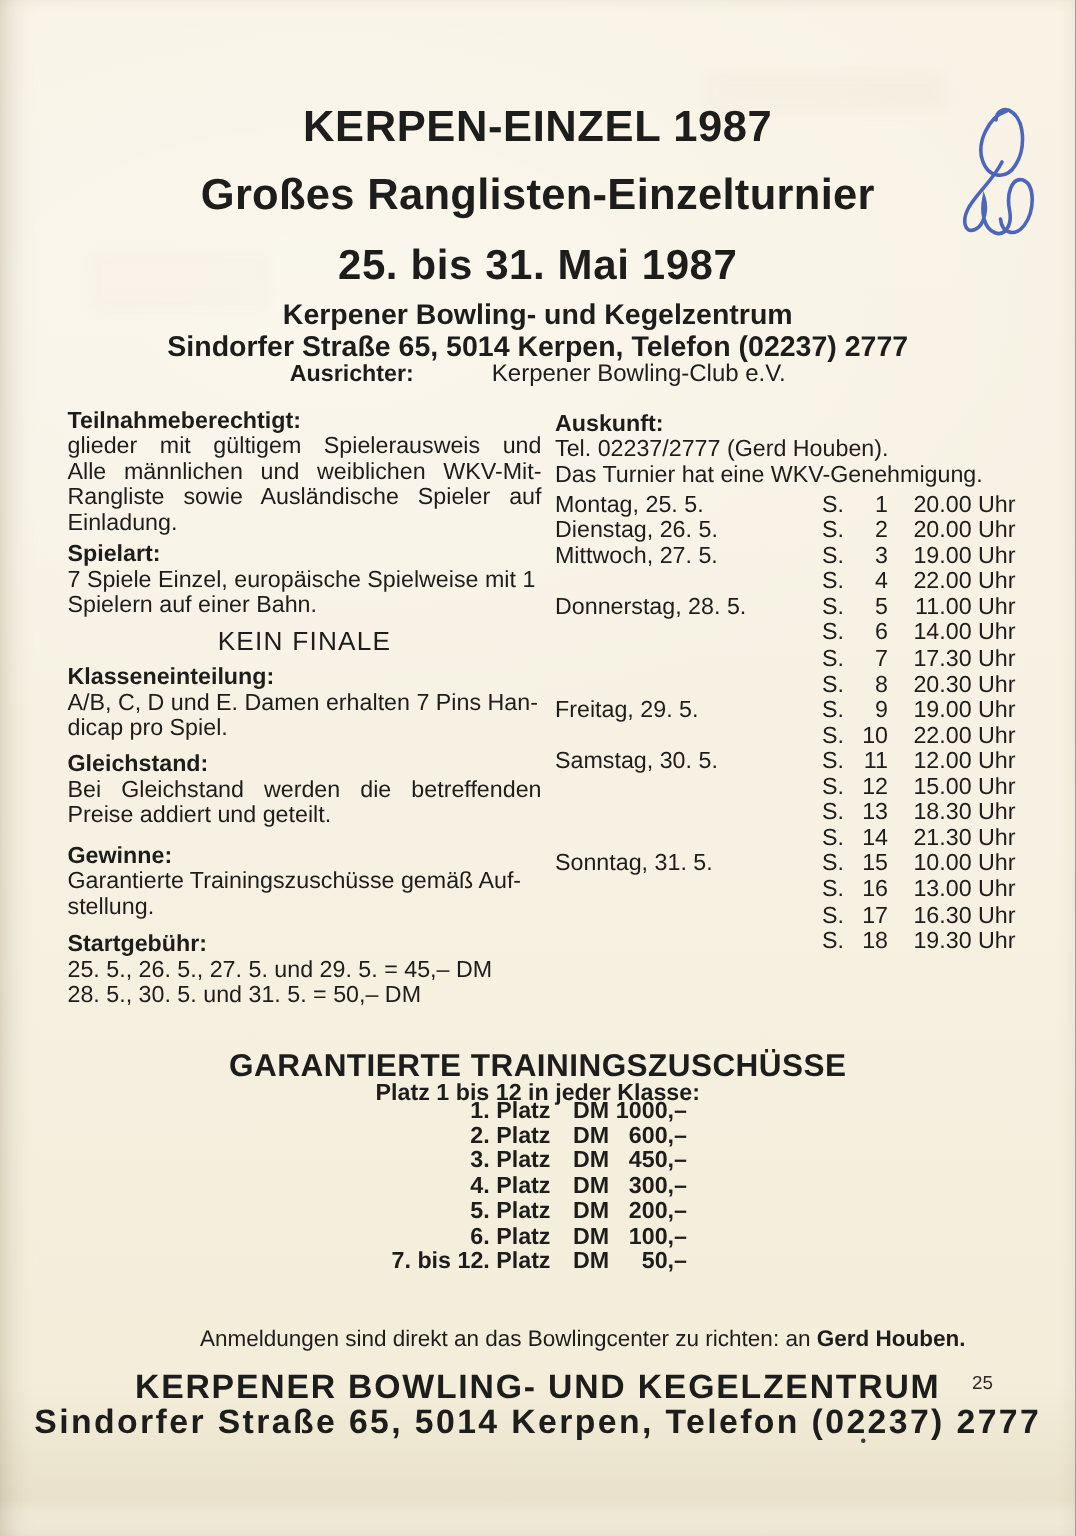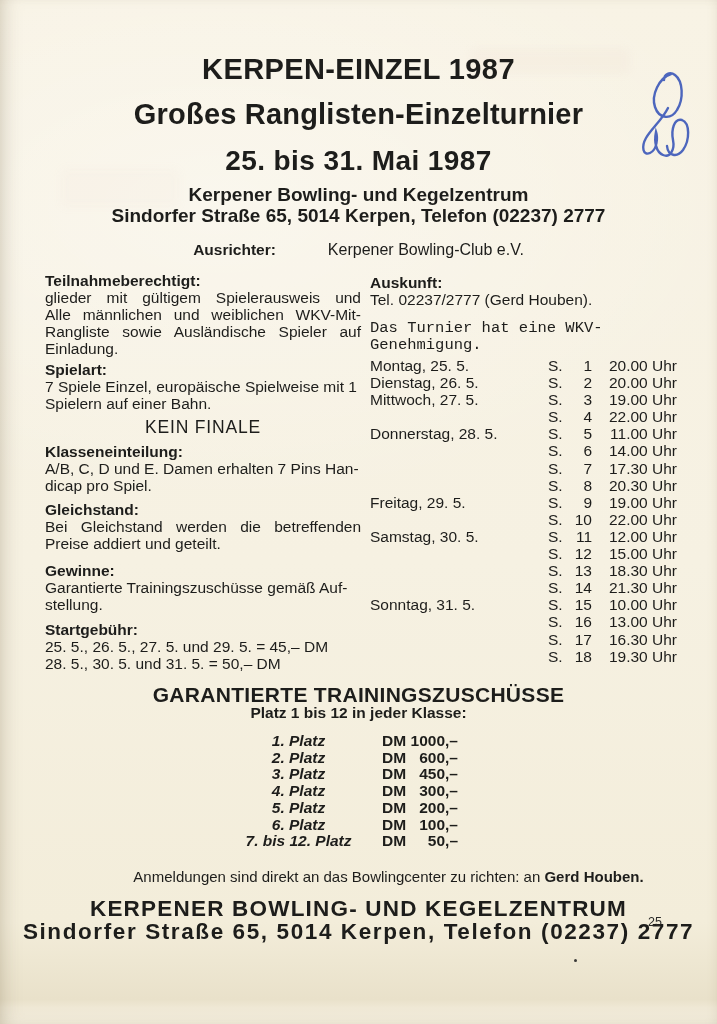--- a/index.html
+++ b/index.html
@@ -9,52 +9,52 @@
     margin:0 auto;
     overflow:hidden;
     font-family:"Liberation Sans","DejaVu Sans",sans-serif;
     color:#1d1d1b;
     background:
       radial-gradient(ellipse 900px 500px at 30% 20%, rgba(255,255,255,0.35), rgba(255,255,255,0) 60%),
       linear-gradient(180deg,#f8f3e5 0%,#f6f1e2 55%,#f3edda 90%,#e9e1ca 97.6%,#efe8d5 98.4%,#f0ead9 100%);
     box-shadow:inset 14px 0 22px -16px rgba(120,105,70,.45), inset -6px 0 14px -10px rgba(120,105,70,.25);
   }
   .abs{position:absolute;left:0;width:717px;}
-  .ctr{text-align:center;}
+  .ctr{text-align:center;margin-top:16px;}
   .b{font-weight:bold;}
   
   .title1{top:53px;font-size:29px;font-weight:bold;letter-spacing:.4px;}
   .title2{top:98px;font-size:29px;font-weight:bold;letter-spacing:.2px;}
   .title3{top:145px;font-size:28px;font-weight:bold;letter-spacing:.4px;}
   .venue1{top:184px;font-size:19px;font-weight:bold;}
   .venue2{top:205px;font-size:19px;font-weight:bold;}
   .organizer{top:241px;font-size:15.5px;display:flex;justify-content:center;gap:52px;}
   .organizer .lab{font-weight:bold;}
   .organizer .val{font-size:16px;}
   
   .leftcol{position:absolute;left:45px;top:272px;width:316px;font-size:15.5px;line-height:17px;}
   .leftcol .h{font-weight:bold;}
   .sec1{margin-bottom:4px;} .sec2{margin-bottom:5px;}
   .kein{font-size:17.5px;line-height:20px;text-align:center;letter-spacing:.8px;margin-bottom:6px;}
   .sec3{margin-bottom:7px;} .sec4{margin-bottom:10px;} .sec5{margin-bottom:8px;}
   .jl{text-align:justify;text-align-last:justify;}
   .rightcol{position:absolute;left:370px;top:274px;width:307px;font-size:15.5px;line-height:17px;}
   .rightcol .h{font-weight:bold;}
-  .approval{margin-top:12px;font-family:Liberation Mono, monospace;}
+  .approval{}
   .sp-title{margin-top:10px;font-size:17px;line-height:20px;letter-spacing:.8px;text-align:center;}
   .sp-table{margin-top:3px;}
   .sp-row{display:grid;grid-template-columns:178px 16px 28px 1fr;line-height:17.1px;}
   .sp-row .n{text-align:right;}
   .sp-row .t{text-align:right;}
   
   .pz-title{top:683px;font-size:21px;font-weight:bold;letter-spacing:.3px;}
   .pz-sub{top:704px;font-size:15.5px;font-weight:bold;}
   .pz-table{position:absolute;left:230px;top:733px;font-size:15.5px;font-weight:bold;line-height:16.7px;}
   .pz-row{display:flex;}
-  .pz-row .rk{width:137px;text-align:center;font-style:italic;}
+  .pz-row .rk{width:137px;text-align:right;}
   .pz-row .cur{width:22px;margin-left:15px;}
   .pz-row .amt{width:54px;text-align:right;}
   
   .regnote{top:868px;font-size:15px;padding-left:30px;}
   .foot1{top:895px;font-size:22.5px;font-weight:bold;letter-spacing:1.2px;line-height:27px;}
   .foot2{top:918px;font-size:22.5px;font-weight:bold;letter-spacing:1.6px;line-height:27px;}
   .pageno{position:absolute;left:648px;top:915px;width:40px;text-align:left;font-size:12.5px;color:#2a2a28;}
   .speck{position:absolute;left:574px;top:959px;width:3px;height:3px;background:#3a3a38;border-radius:50%;}
   .doodle{position:absolute;left:626px;top:68px;width:66px;height:95px;}
   .ghost{position:absolute;filter:blur(4px);opacity:.5;background:rgba(222,185,172,.14);border-radius:6px;}

